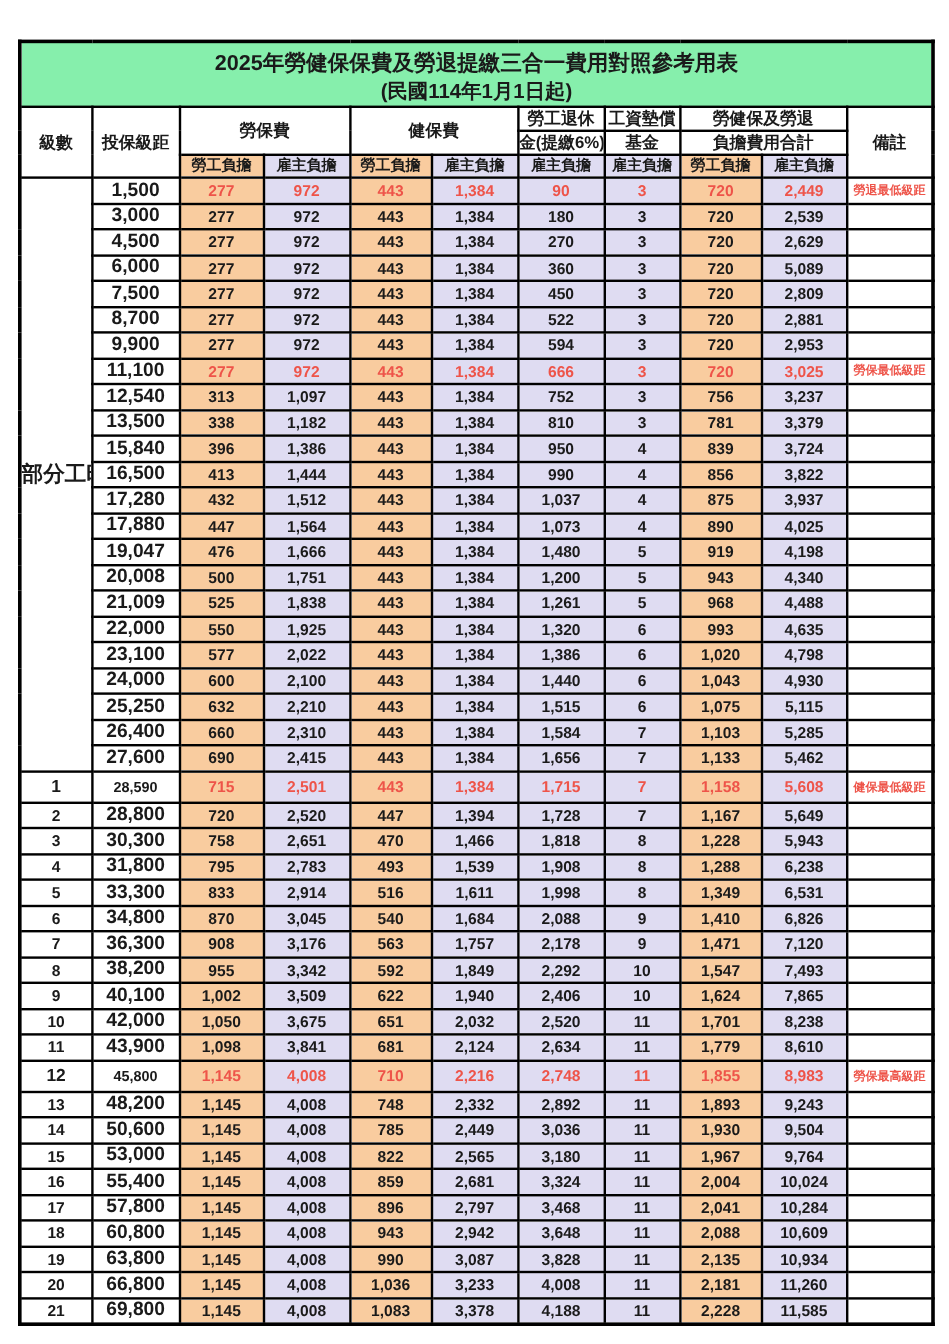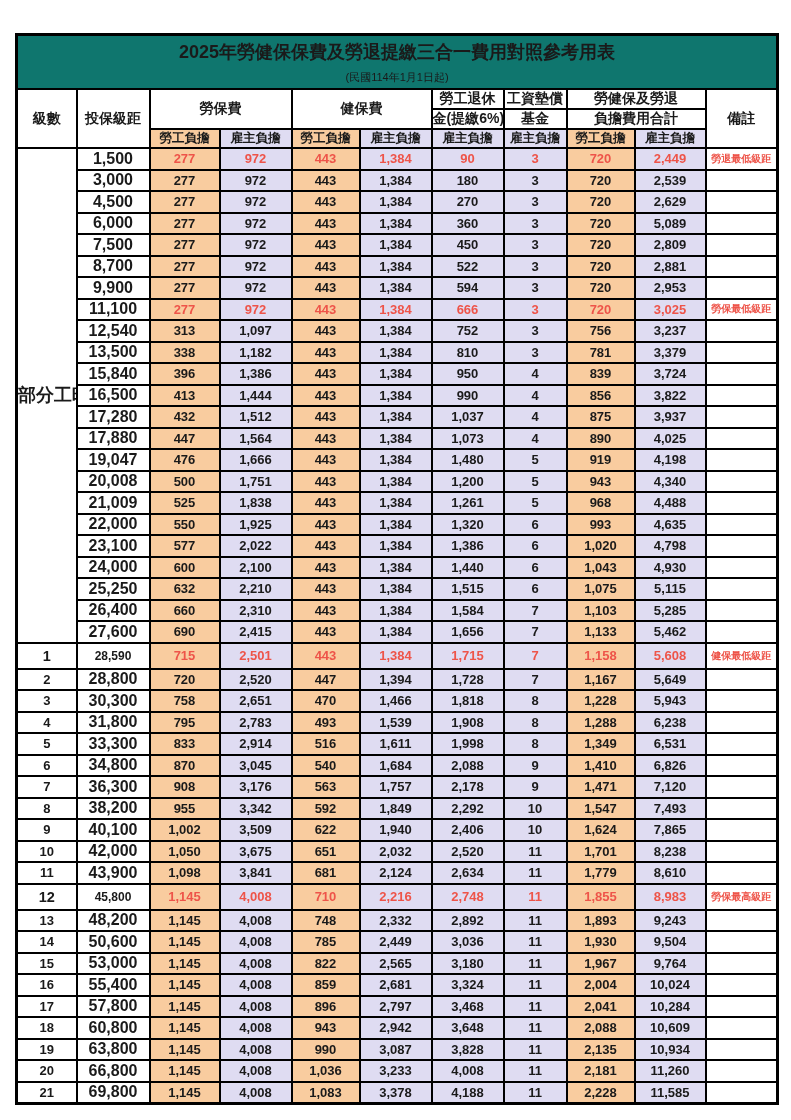--- a/index.html
+++ b/index.html
@@ -10,23 +10,23 @@
   .sheet{position:absolute;left:15px;top:33px;}
   table{
     border-collapse:collapse;table-layout:fixed;width:761px;
     border:3px solid #000;
   }
   td{
     border:2px solid #000;padding:0;text-align:center;vertical-align:middle;
     overflow:hidden;white-space:nowrap;font-weight:bold;color:#1a1a1a;
   }
   
-  .title-cell{height:52px;background:#0f766e;}
+  .title-cell{height:52px;background:#86efac;}
   .main-title{font-size:18px;font-weight:bold;line-height:29px;}
-  .sub-title{font-size:11px;font-weight:normal;line-height:20px;}
+  .sub-title{font-size:17px;font-weight:bold;line-height:20px;}
   
   .hcell{font-size:14px;background:#fff;}
   .hg1 td{height:18px;}
   .hg2 td{height:18px;}
   .hsub td{height:15px;font-size:12.5px;margin-top:24px;}
   .bg-o{background:#F9CC9F;}
   .bg-l{background:#DFDCF2;}
   
   .cell{height:19.5px;font-size:13px;}
   .bracket-cell{font-size:16px;}

